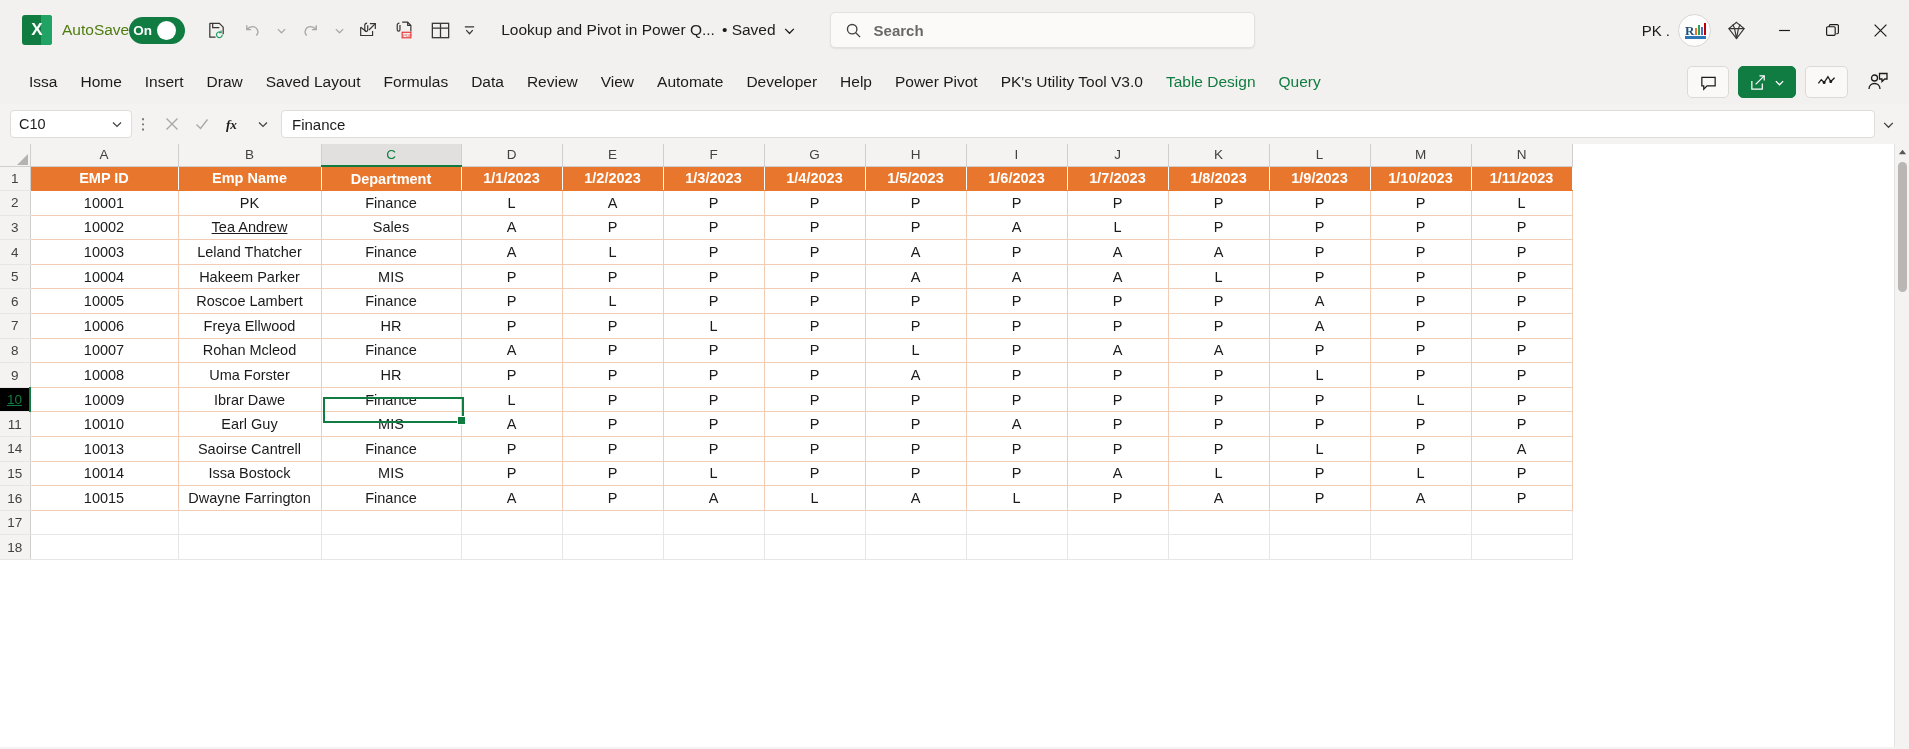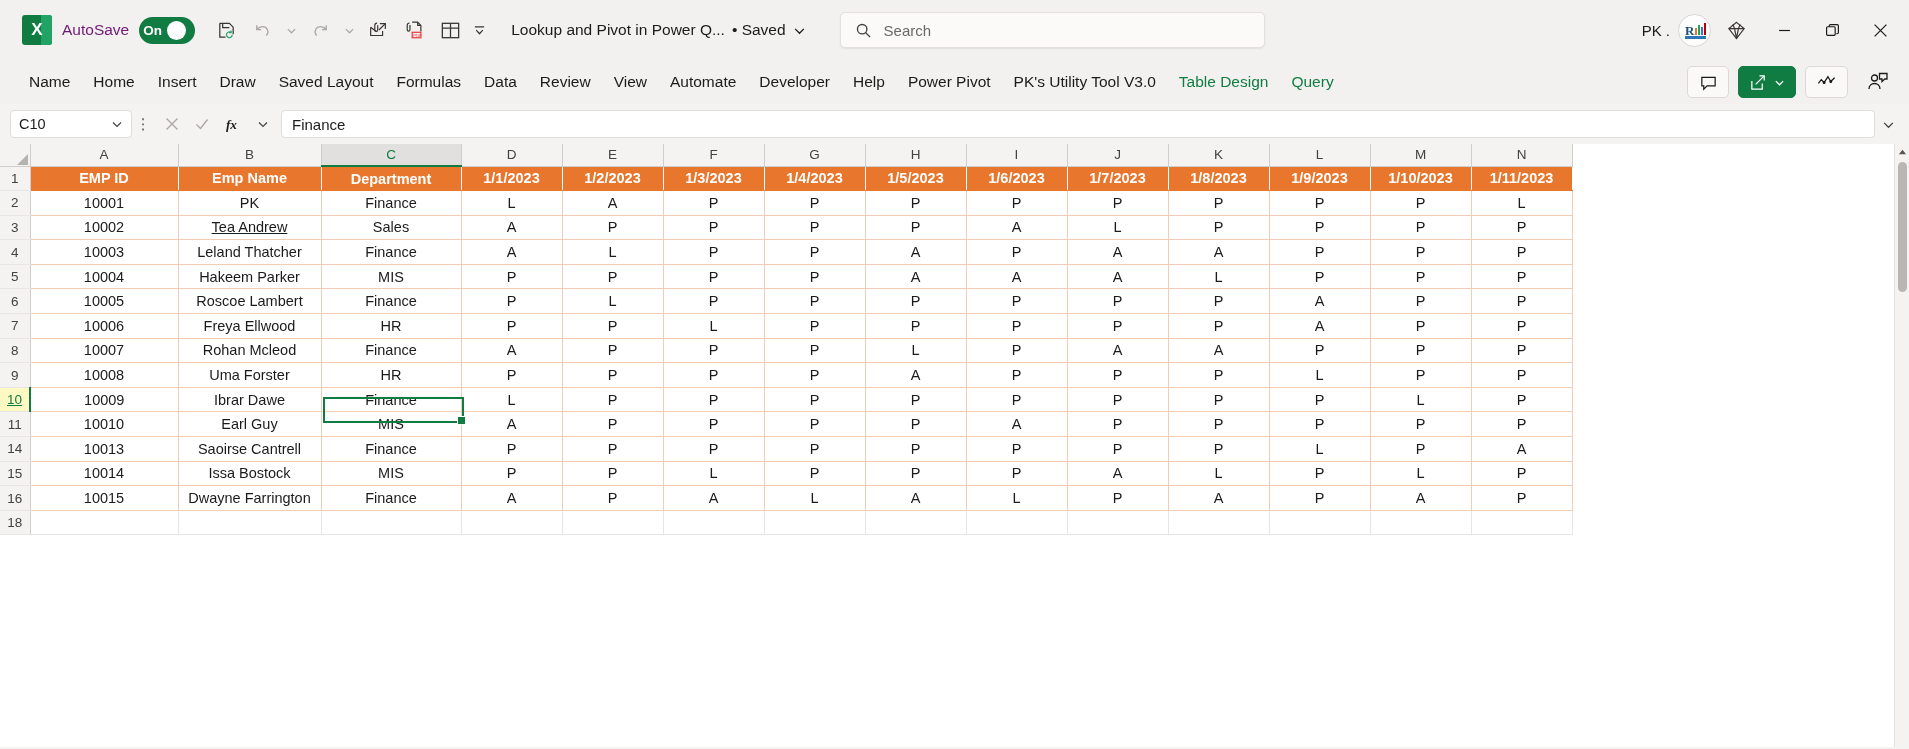--- a/index.html
+++ b/index.html
@@ -22,21 +22,21 @@
     color: #fff; font-weight: bold; font-size: 17px;
     font-family: "Liberation Sans", sans-serif;
     position: relative; flex: none;
   }
   .excel-logo::after {
     content: ""; position: absolute; right: 0; top: 0;
     width: 11px; height: 30px; background: #21a366;
     border-radius: 0 3px 3px 0;
   }
   .excel-logo span { position: relative; z-index: 2; }
-  .autosave-label { font-size: 15.5px; color: #701a75; margin-right: 10px; white-space: nowrap;}
+  .autosave-label { font-size: 15.5px; color: #4d7c0f; white-space: nowrap;}
   .toggle {
     width: 56px; height: 27px; border-radius: 14px; background: #107c41;
     display: flex; align-items: center; padding: 0 4px; gap: 5px;
     color: #fff; font-size: 13.5px; font-weight: 600; flex: none;
     cursor: pointer;
   }
   .toggle .knob { width: 19px; height: 19px; border-radius: 50%; background: #fff; }
   .qat { display: flex; align-items: center; gap: 2px; margin-left: 14px; }
   .qat-btn {
     width: 34px; height: 34px; display: flex; align-items: center; justify-content: center;
@@ -46,21 +46,21 @@
   .doc-title {
     margin-left: 22px; font-size: 15.5px; color: #1b1b1b;
     display: flex; align-items: center; gap: 7px; white-space: nowrap; cursor: pointer;
   }
   .search-box {
     margin-left: 34px; width: 425px; height: 36px; background: #fbfaf9;
     border: 1px solid #e3e0dd; border-radius: 5px;
     display: flex; align-items: center; padding: 0 14px; gap: 12px;
     box-shadow: 0 1px 2px rgba(0,0,0,.07);
   }
-  .search-box .ph { font-size: 15px; color: #6b6966; }
+  .search-box .ph { font-size: 15px; color: #6b6966; font-weight: bold; }
   .titlebar-right { margin-left: auto; display: flex; align-items: center; gap: 2px; }
   .user-name { font-size: 15px; color: #1b1b1b; margin-right: 6px; }
   .avatar {
     width: 33px; height: 33px; border-radius: 50%;
     background: #fdfdfd; border: 1px solid #d8d5d2;
     display: flex; align-items: center; justify-content: center;
     overflow: hidden; cursor: pointer; flex: none;
   }
   .win-btn {
     width: 46px; height: 42px; display: flex; align-items: center; justify-content: center;
@@ -134,21 +134,21 @@
   th.colhead.sel {
     background: #e2e0de; color: #107c41;
     border-bottom: 2px solid #107c41;
   }
   td.rowhead {
     width: 30px; height: 24.6px; background: #f5f3f1; color: #444240;
     font-size: 13.5px; text-align: center;
     border-right: 1px solid #d0cecc; border-bottom: 1px solid #e8e6e4;
     cursor: pointer;
   }
-  td.rowhead.sel { background: #fef9c3; color: #107c41; border-right: 2px solid #107c41; text-decoration: underline; }
+  td.rowhead.sel { background: #000000; color: #107c41; border-right: 2px solid #107c41; text-decoration: underline; }
 
   td.cell {
     height: 24.6px; font-size: 14.5px; color: #1b1b1b; text-align: center;
     border-right: 1px solid #f0cdb4; border-bottom: 1px solid #f0cdb4;
     background: #fff; overflow: hidden; white-space: nowrap;
   }
   td.cell.hdr {
     background: #e8762d; color: #fff; font-weight: bold; font-size: 14.5px;
     border-right: 1px solid #fff; border-bottom: 1px solid #e8762d;
   }
@@ -299,21 +299,21 @@
     <div class="win-btn close">
       <svg width="15" height="15" viewBox="0 0 14 14" stroke="#1b1b1b" stroke-width="1.15" fill="none">
           <path d="M1.5 1.5l11 11M12.5 1.5l-11 11"></path>
         </svg>
     </div>
   </div>
 </div>
 
 <div class="ribbon">
   <div id="tabs" style="display:flex;align-items:center;gap:1px;">
-      <div class="tab">Name</div>
+      <div class="tab">Issa</div>
       <div class="tab">Home</div>
       <div class="tab">Insert</div>
       <div class="tab">Draw</div>
       <div class="tab">Saved Layout</div>
       <div class="tab">Formulas</div>
       <div class="tab">Data</div>
       <div class="tab">Review</div>
       <div class="tab">View</div>
       <div class="tab">Automate</div>
       <div class="tab">Developer</div>
@@ -650,20 +650,37 @@
           <td class="cell" style="width: 101px;">L</td>
           <td class="cell" style="width: 101px;">A</td>
           <td class="cell" style="width: 101px;">L</td>
           <td class="cell" style="width: 101px;">P</td>
           <td class="cell" style="width: 101px;">A</td>
           <td class="cell" style="width: 101px;">P</td>
           <td class="cell" style="width: 101px;">A</td>
           <td class="cell" style="width: 101px;">P</td>
         </tr>
         <tr>
+          <td class="rowhead">17</td>
+          <td class="cell empty" style="width: 148px;"></td>
+          <td class="cell empty" style="width: 143px;"></td>
+          <td class="cell empty" style="width: 140px;"></td>
+          <td class="cell empty" style="width: 101px;"></td>
+          <td class="cell empty" style="width: 101px;"></td>
+          <td class="cell empty" style="width: 101px;"></td>
+          <td class="cell empty" style="width: 101px;"></td>
+          <td class="cell empty" style="width: 101px;"></td>
+          <td class="cell empty" style="width: 101px;"></td>
+          <td class="cell empty" style="width: 101px;"></td>
+          <td class="cell empty" style="width: 101px;"></td>
+          <td class="cell empty" style="width: 101px;"></td>
+          <td class="cell empty" style="width: 101px;"></td>
+          <td class="cell empty" style="width: 101px;"></td>
+        </tr>
+        <tr>
           <td class="rowhead">18</td>
           <td class="cell empty" style="width: 148px;"></td>
           <td class="cell empty" style="width: 143px;"></td>
           <td class="cell empty" style="width: 140px;"></td>
           <td class="cell empty" style="width: 101px;"></td>
           <td class="cell empty" style="width: 101px;"></td>
           <td class="cell empty" style="width: 101px;"></td>
           <td class="cell empty" style="width: 101px;"></td>
           <td class="cell empty" style="width: 101px;"></td>
           <td class="cell empty" style="width: 101px;"></td>

